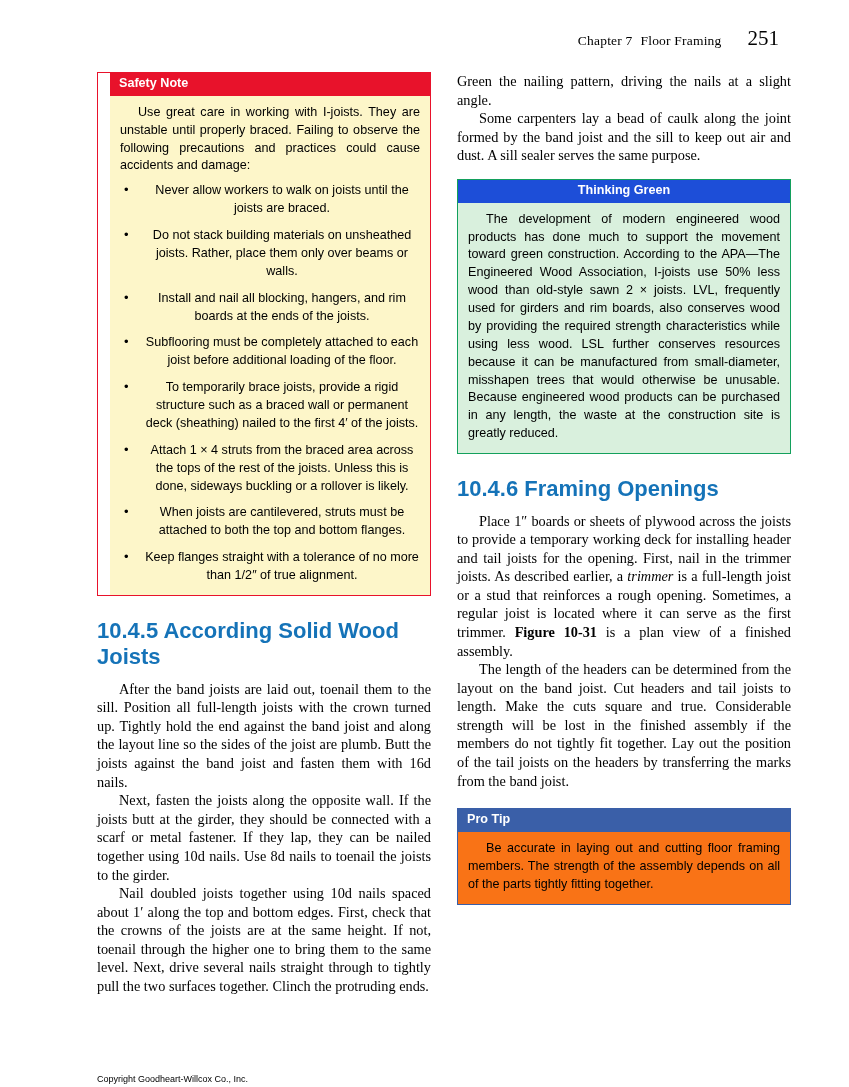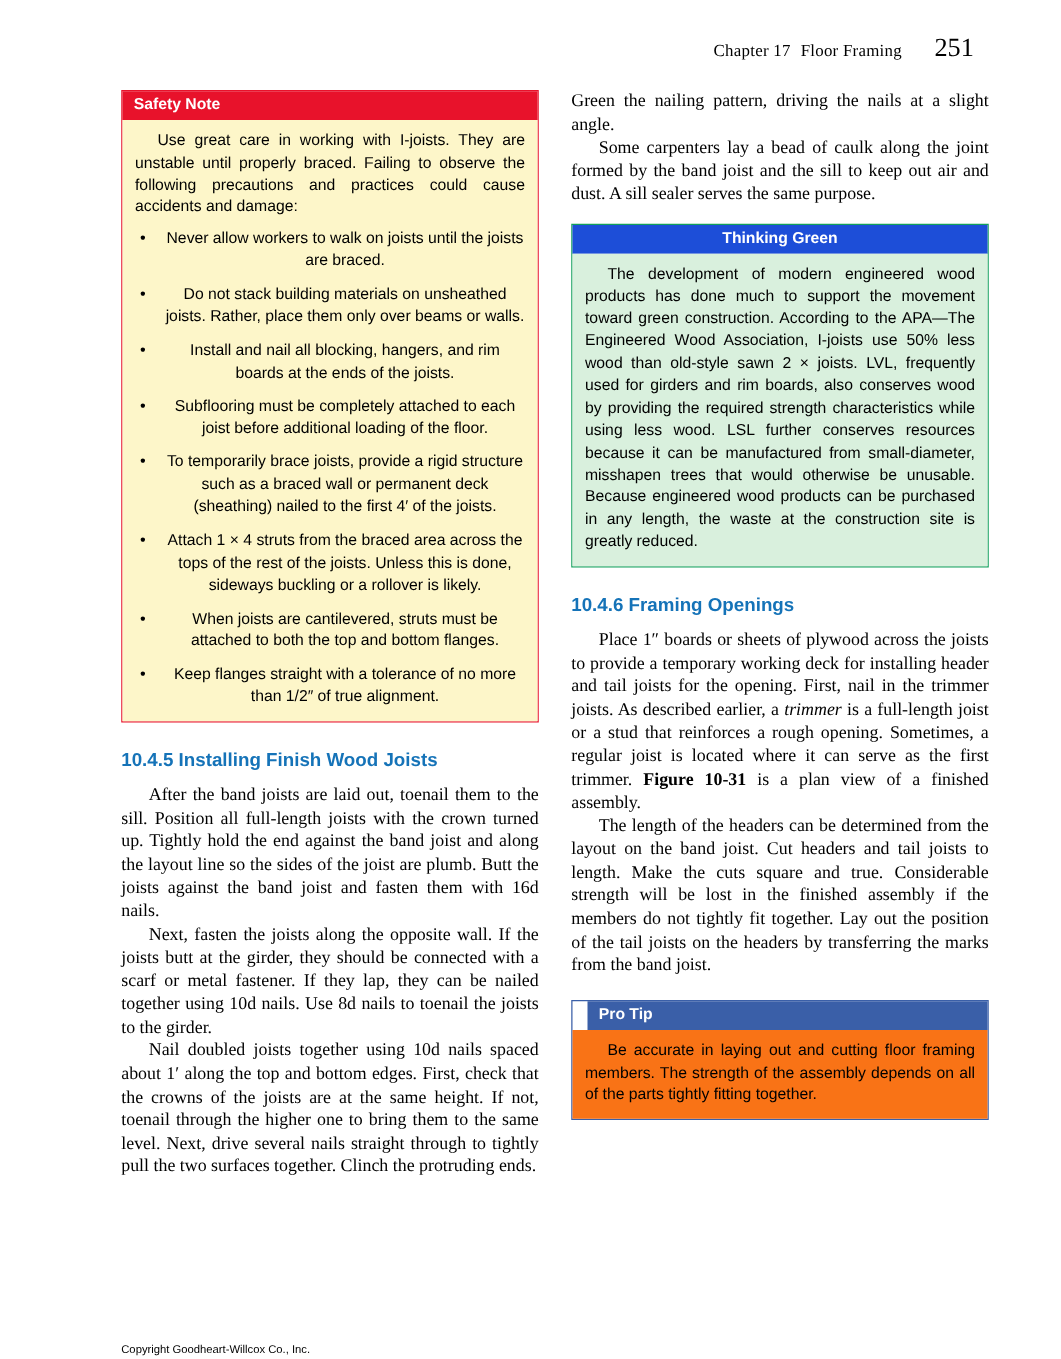--- a/index.html
+++ b/index.html
@@ -57,21 +57,21 @@
     text-align: justify;
     margin: 0 0 0 0;
     text-indent: 22px;
     -webkit-hyphens: auto;
     hyphens: auto;
   }
   p.body.noindent { text-indent: 0; }
 
   h2.section {
     font-family: "Liberation Sans", sans-serif;
-    font-size: 15px;
+    font-size: 22px;
     font-weight: 700;
     color: #1573b8;
     margin: 22px 0 9px 0;
     line-height: 1.2;
   }
 
   
   .box {
     box-sizing: border-box;
     width: 100%;
@@ -86,20 +86,21 @@
   }
   .box-body {
     font-family: "Liberation Sans", sans-serif;
     font-size: 12.6px;
     line-height: 1.42;
     padding: 8px 10px 10px 10px;
     text-align: justify;
   }
   .safety-box {
     border: 1.5px solid #e8122b;
+    padding-left: 12px;
   }
   .safety-box .box-title { background: #e8122b; }
   .safety-box .box-body { background: #fdf6c9; }
   .safety-box .box-body .intro { text-indent: 18px; margin: 0 0 7px 0; }
 
   ul.bullets {
     list-style: none;
     margin: 0;
     padding: 0;
   }
@@ -127,21 +128,21 @@
   .green-box .box-body {
     background: #d9f0dd;
     text-indent: 18px;
   }
 
   
   .protip-box {
     border: 1.5px solid #3a5fa8;
     margin: 14px 0 0 0;
   }
-  .protip-box .box-title { background: #3a5fa8; margin-left: 12px; }
+  .protip-box .box-title { background: #3a5fa8; }
   .protip-box .box-body {
     background: #f97316;
     text-indent: 18px;
   }
 
   .bold { font-weight: 700; }
   .ital { font-style: italic; }
 
   .copyright {
     position: absolute;
@@ -152,21 +153,21 @@
     color: #000000;
   }
 </style>
 </head>
 <body>
 
 <div class="page">
 
   <div class="running-head">
     <div class="rh-text">
-      <span class="rh-chapter">Chapter 17</span><span>Floor Framing</span>
+      <span class="rh-chapter">Chapter 7</span><span>Floor Framing</span>
     </div>
     <div class="page-number">251</div>
   </div>
 
   <div class="col col-left">
 
     <div class="box safety-box">
       <div class="box-title">Safety Note</div>
       <div class="box-body">
         <p class="intro">Use great care in working with I-joists. They are unstable until properly braced. Failing to observe the following precautions and practices could cause accidents and damage:</p>
@@ -176,21 +177,21 @@
           <li>Install and nail all blocking, hangers, and rim boards at the ends of the joists.</li>
           <li>Subflooring must be completely attached to each joist before additional loading of the floor.</li>
           <li>To temporarily brace joists, provide a rigid structure such as a braced wall or permanent deck (sheathing) nailed to the first 4′ of the joists.</li>
           <li>Attach 1 × 4 struts from the braced area across the tops of the rest of the joists. Unless this is done, sideways buckling or a rollover is likely.</li>
           <li>When joists are cantilevered, struts must be attached to both the top and bottom flanges.</li>
           <li>Keep flanges straight with a tolerance of no more than 1/2″ of true alignment.</li>
         </ul>
       </div>
     </div>
 
-    <h2 class="section">10.4.5 Installing Finish Wood Joists</h2>
+    <h2 class="section">10.4.5 According Solid Wood Joists</h2>
 
     <p class="body">After the band joists are laid out, toenail them to the sill. Position all full-length joists with the crown turned up. Tightly hold the end against the band joist and along the layout line so the sides of the joist are plumb. Butt the joists against the band joist and fasten them with 16d nails.</p>
     <p class="body">Next, fasten the joists along the opposite wall. If the joists butt at the girder, they should be connected with a scarf or metal fastener. If they lap, they can be nailed together using 10d nails. Use 8d nails to toenail the joists to the girder.</p>
     <p class="body">Nail doubled joists together using 10d nails spaced about 1′ along the top and bottom edges. First, check that the crowns of the joists are at the same height. If not, toenail through the higher one to bring them to the same level. Next, drive several nails straight through to tightly pull the two surfaces together. Clinch the protruding ends.</p>
 
   </div>
 
   <div class="col col-right">
 
     <p class="body noindent">Green the nailing pattern, driving the nails at a slight angle.</p>

